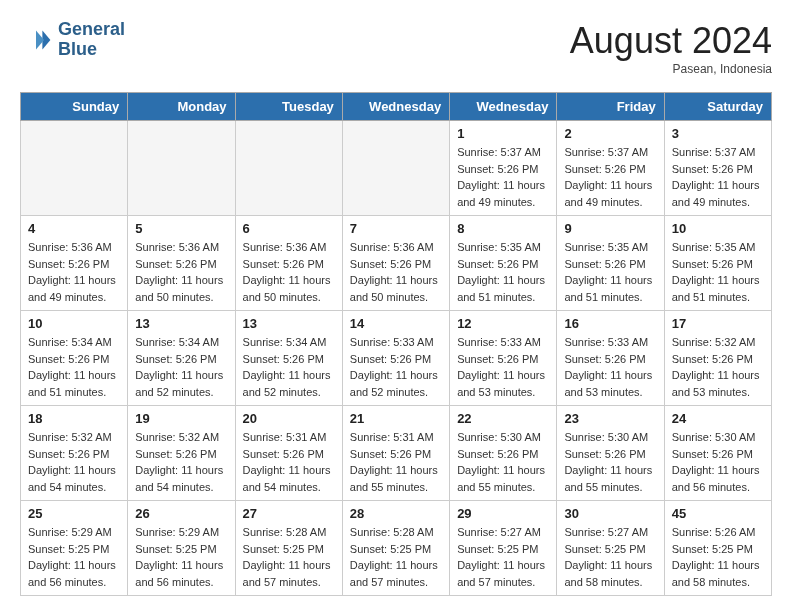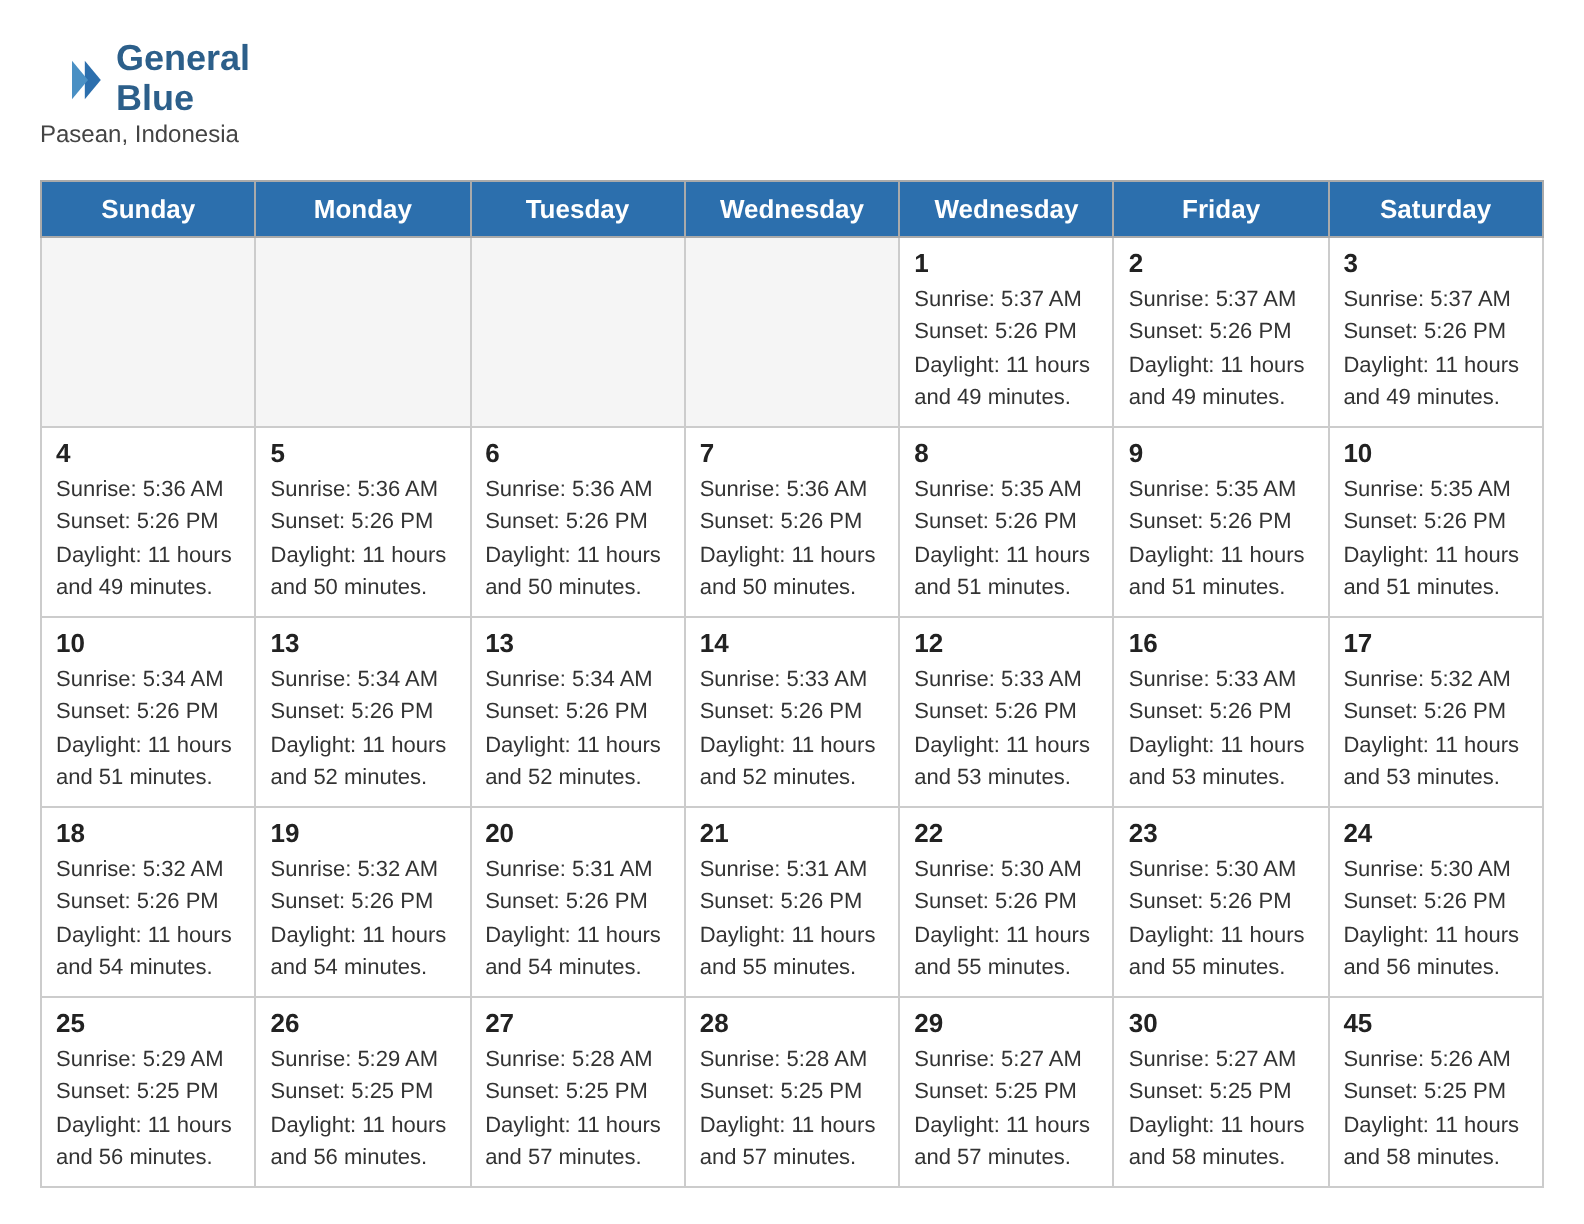--- a/index.html
+++ b/index.html
@@ -8,21 +8,20 @@
       background: #fff;
       width: 792px;
       min-height: 612px;
       padding: 20px;
     }
     .header {
       display: flex;
       justify-content: space-between;
       align-items: flex-start;
       margin-bottom: 16px;
-      flex-direction: column;
     }
     .logo {
       display: flex;
       align-items: center;
       gap: 6px;
     }
     .logo-text {
       font-size: 18px;
       font-weight: bold;
       color: #2c5f8a;
@@ -45,21 +44,21 @@
       color: #444;
     }
     table {
       width: 100%;
       border-collapse: collapse;
       table-layout: fixed;
     }
     th {
       background-color: #2c6fad;
       color: #fff;
-      text-align: center;
+      text-align: right;
       padding: 6px 8px;
       font-size: 13px;
       font-weight: bold;
       border: 1px solid #aaa;
     }
     td {
       border: 1px solid #ccc;
       vertical-align: top;
       padding: 5px 7px;
       font-size: 11px;
@@ -90,20 +89,21 @@
     <svg class="logo-icon" viewBox="0 0 40 40">
       <polygon points="28,8 38,20 28,32" fill="#2c6fad"></polygon>
       <polygon points="20,8 30,20 20,32" fill="#4a90c4"></polygon>
     </svg>
     <div class="logo-text">
       <div>General</div>
       <div>Blue</div>
     </div>
   </div>
   <div class="title-block">
+    <div class="month-title">August 2024</div>
     <div class="location">Pasean, Indonesia</div>
   </div>
 </div>
 
 <table>
   <thead>
     <tr>
     <th>Sunday</th>
         <th>Monday</th>
         <th>Tuesday</th>

